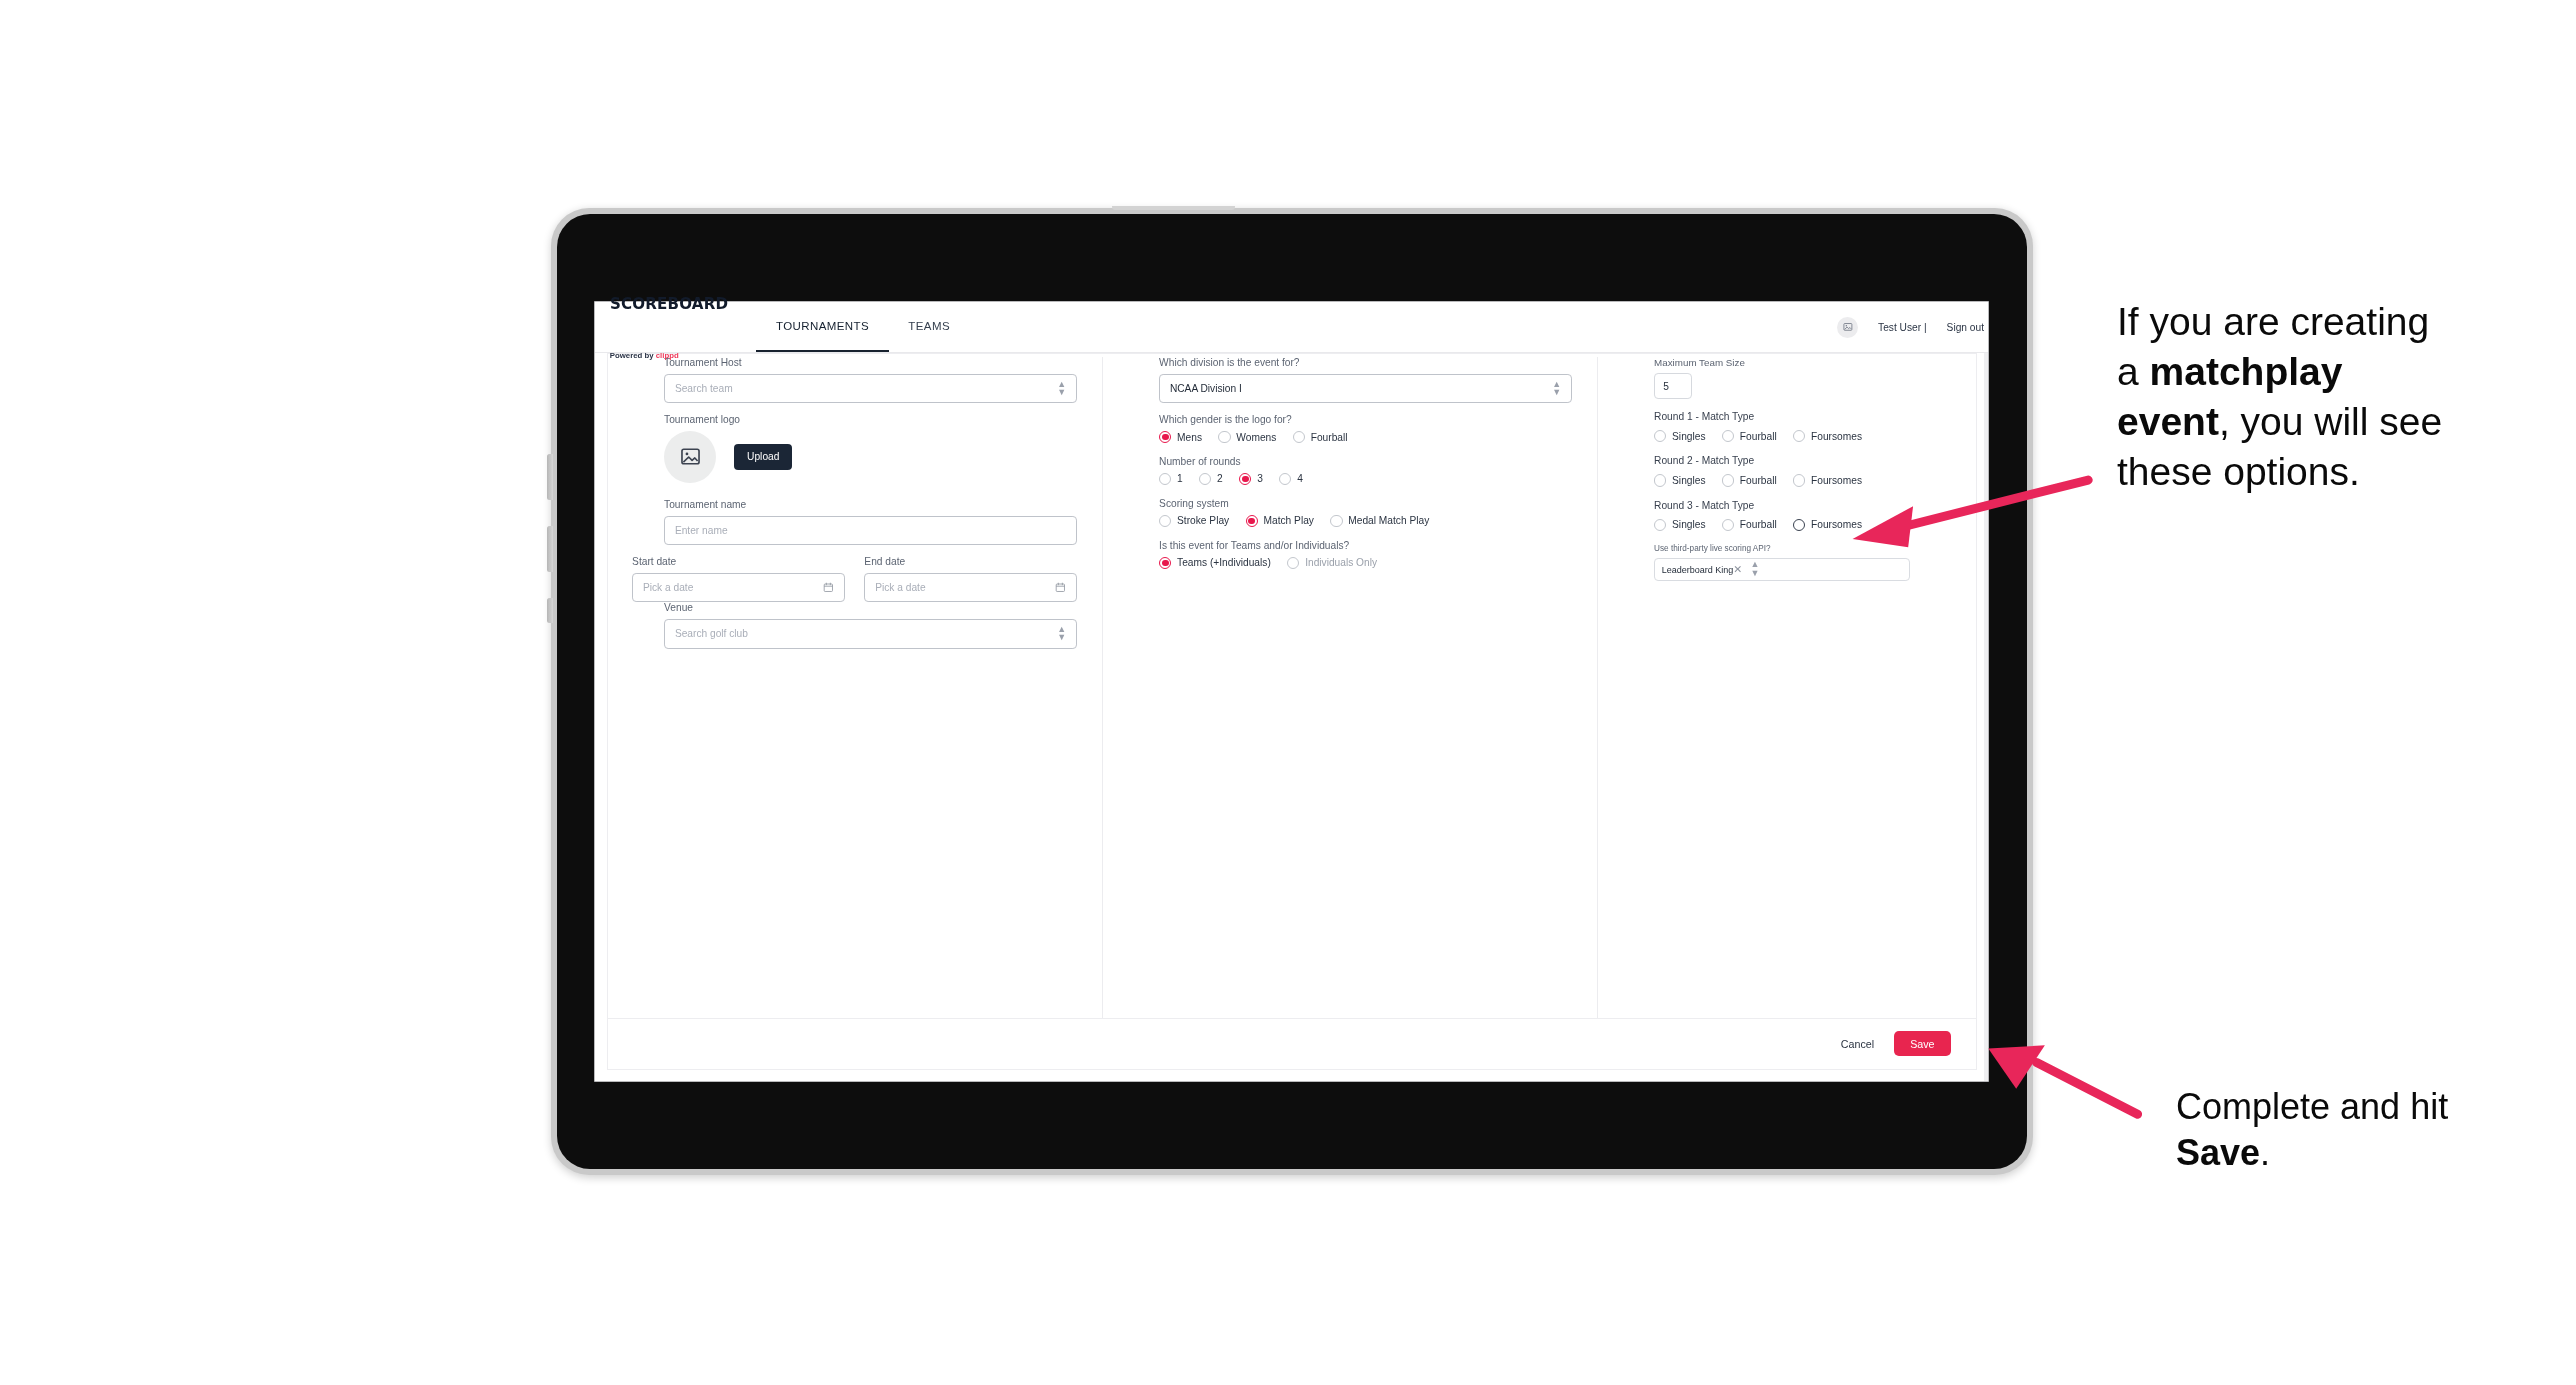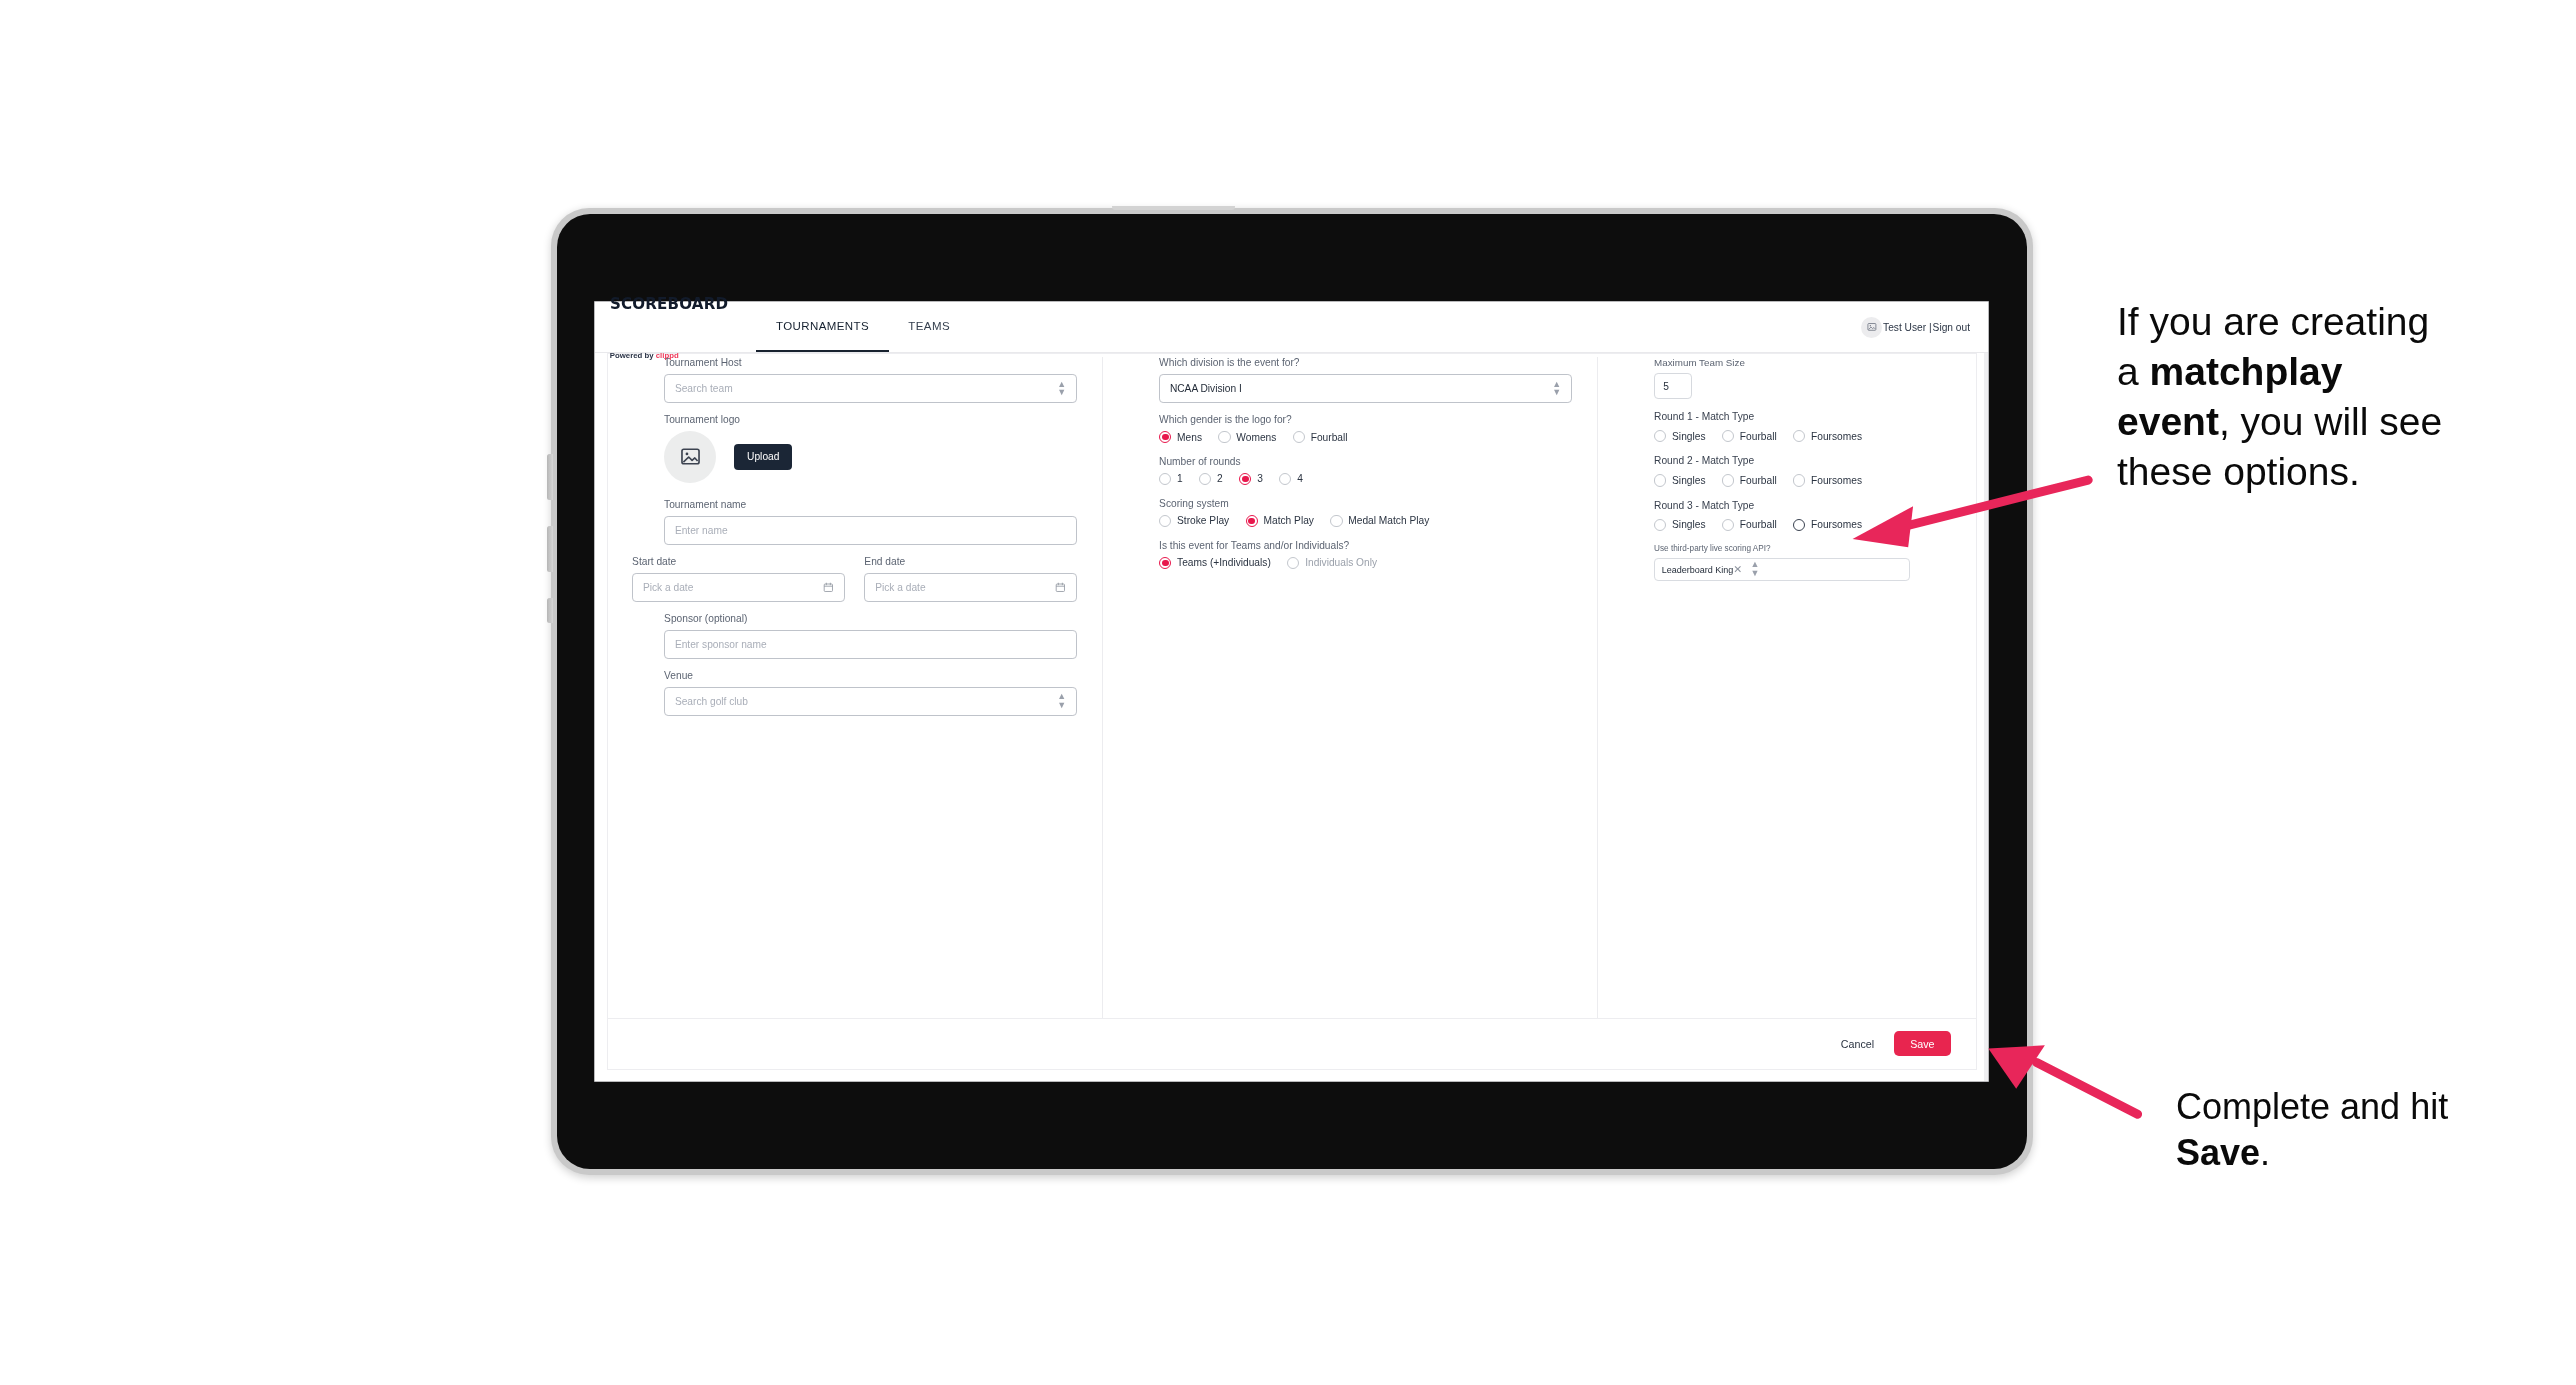--- a/index.html
+++ b/index.html
@@ -75,21 +75,21 @@
   .navtab {
     display: flex; align-items: center; padding: 0 19.7px;
     font-size: 11.5px; letter-spacing: 0.4px; color: #35404f;
     border-bottom: 2.5px solid transparent;
     cursor: pointer; white-space: nowrap;
   }
   .navtab.active { color: #15202f; border-bottom-color: #18222f; font-weight: 400; }
 
   .nav-right {
     margin-left: auto; display: flex; align-items: center;
-    padding-right: 18px; gap: 1px;
+    padding-right: 4px; gap: 20px;
   }
   .avatar {
     width: 21px; height: 21px; border-radius: 50%;
     background: #ececee; display: flex; align-items: center; justify-content: center;
   }
   .nav-user { font-size: 10.2px; color: #2b3545; }
   .nav-signout { font-size: 10.2px; color: #2b3545; cursor: pointer; }
 
   
   .pagewrap { padding: 0 11.5px 11.5px 11.5px; background:#fff; height: calc(100% - 51px); display:flex; flex-direction:column; }
@@ -291,26 +291,20 @@
                   <span class="grow">Pick a date</span>
                   <svg class="cal-icon" width="10.7" height="10.7" viewBox="0 0 16 16">
                     <rect x="1.8" y="3" width="12.4" height="11.2" rx="1.4" fill="none" stroke="#8d939e" stroke-width="1.2"></rect>
                     <path d="M1.8 6.3 H14.2" stroke="#8d939e" stroke-width="1.2"></path>
                     <path d="M5 1.7 V4.2 M11 1.7 V4.2" stroke="#8d939e" stroke-width="1.2" stroke-linecap="round"></path>
                   </svg>
                 </div>
               </div>
             </div>
 
-            <div class="field" style="margin-top:10.7px">
-              <div class="label">Sponsor (optional)</div>
-              <div class="input placeholder">
-                <span class="grow">Enter sponsor name</span>
-              </div>
-            </div>
 
             <div class="field">
               <div class="label">Venue</div>
               <div class="input placeholder">
                 <span class="grow">Search golf club</span>
                 <span class="chev-updown">▲<span style="height:0.8px"></span>▼</span>
               </div>
             </div>
 
           </div>

